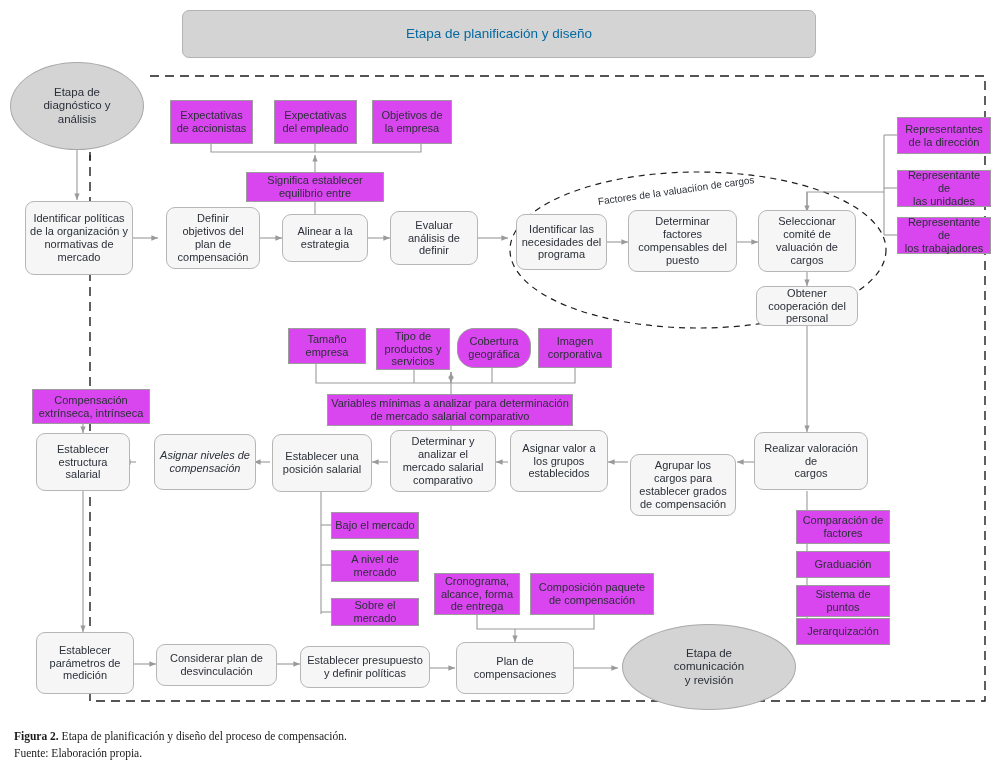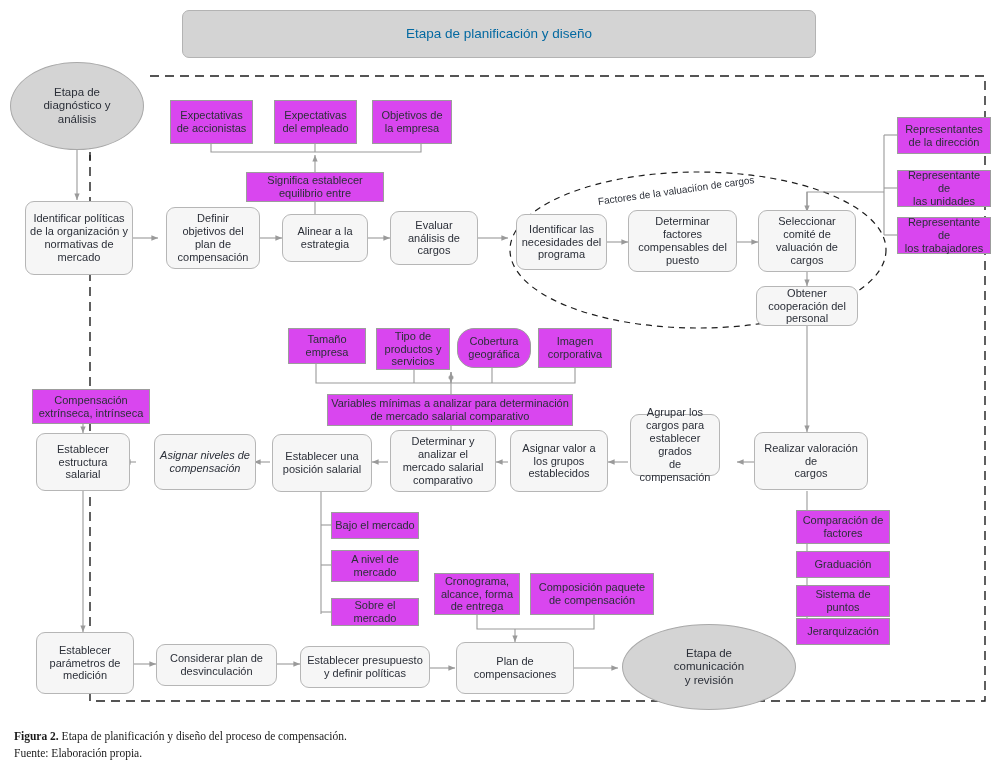--- a/index.html
+++ b/index.html
@@ -199,21 +199,21 @@
   <div class="node proc" style="left:166px; top:207px; width:94px; height:62px;">Definir
 objetivos del
 plan de
 compensación</div>
 
   <div class="node proc" style="left:282px; top:214px; width:86px; height:48px;">Alinear a la
 estrategia</div>
 
   <div class="node proc" style="left:390px; top:211px; width:88px; height:54px;">Evaluar
 análisis de
-cargos</div>
+definir</div>
 
   <div class="node proc" style="left:516px; top:214px; width:91px; height:56px;">Identificar las
 necesidades del
 programa</div>
 
   <div class="node proc" style="left:628px; top:210px; width:109px; height:62px;">Determinar
 factores
 compensables del
 puesto</div>
 
@@ -260,21 +260,21 @@
 
   <div class="node proc" style="left:390px; top:430px; width:106px; height:62px;">Determinar  y
 analizar el
 mercado salarial
 comparativo</div>
 
   <div class="node proc" style="left:510px; top:430px; width:98px; height:62px;">Asignar valor a
 los grupos
 establecidos</div>
 
-  <div class="node proc" style="left:630px; top:414px; width:90px; height:62px;text-align:center;">Agrupar los
+  <div class="node proc" style="left:630px; top:454px; width:106px; height:62px;text-align:center;">Agrupar los
 cargos para
 establecer grados
 de compensación</div>
 
   <div class="node proc" style="left:754px; top:432px; width:114px; height:58px;">Realizar valoración de
 cargos</div>
 
   <div class="node sq" style="left:796px; top:510px; width:94px; height:34px;">Comparación de
 factores</div>
   <div class="node sq" style="left:796px; top:551px; width:94px; height:27px;">Graduación</div>

